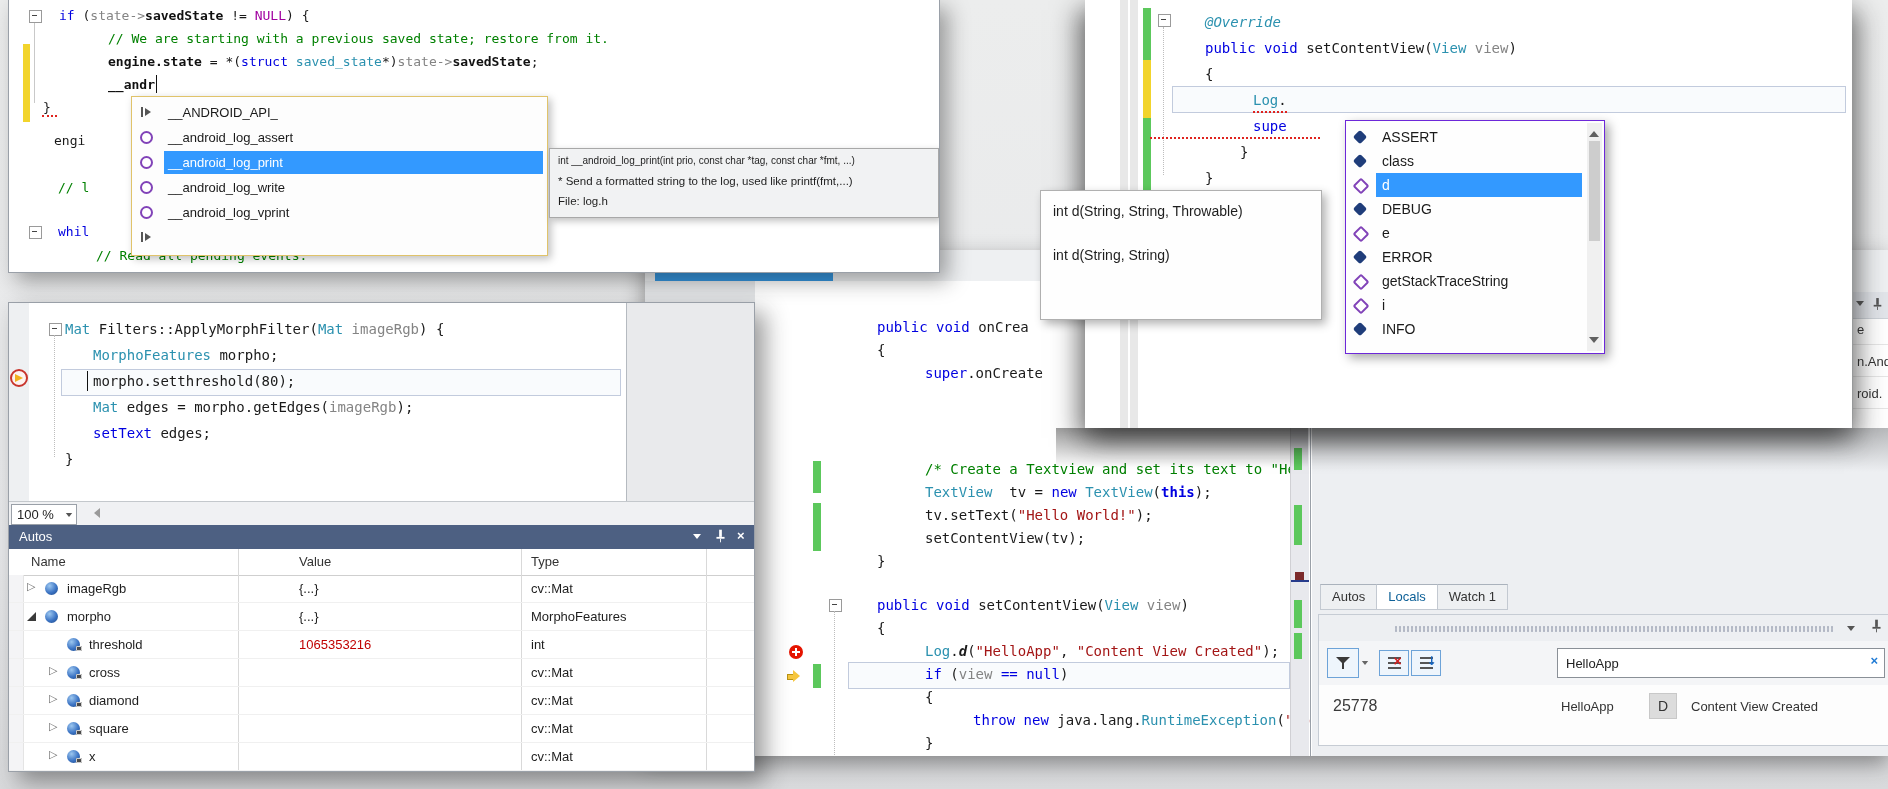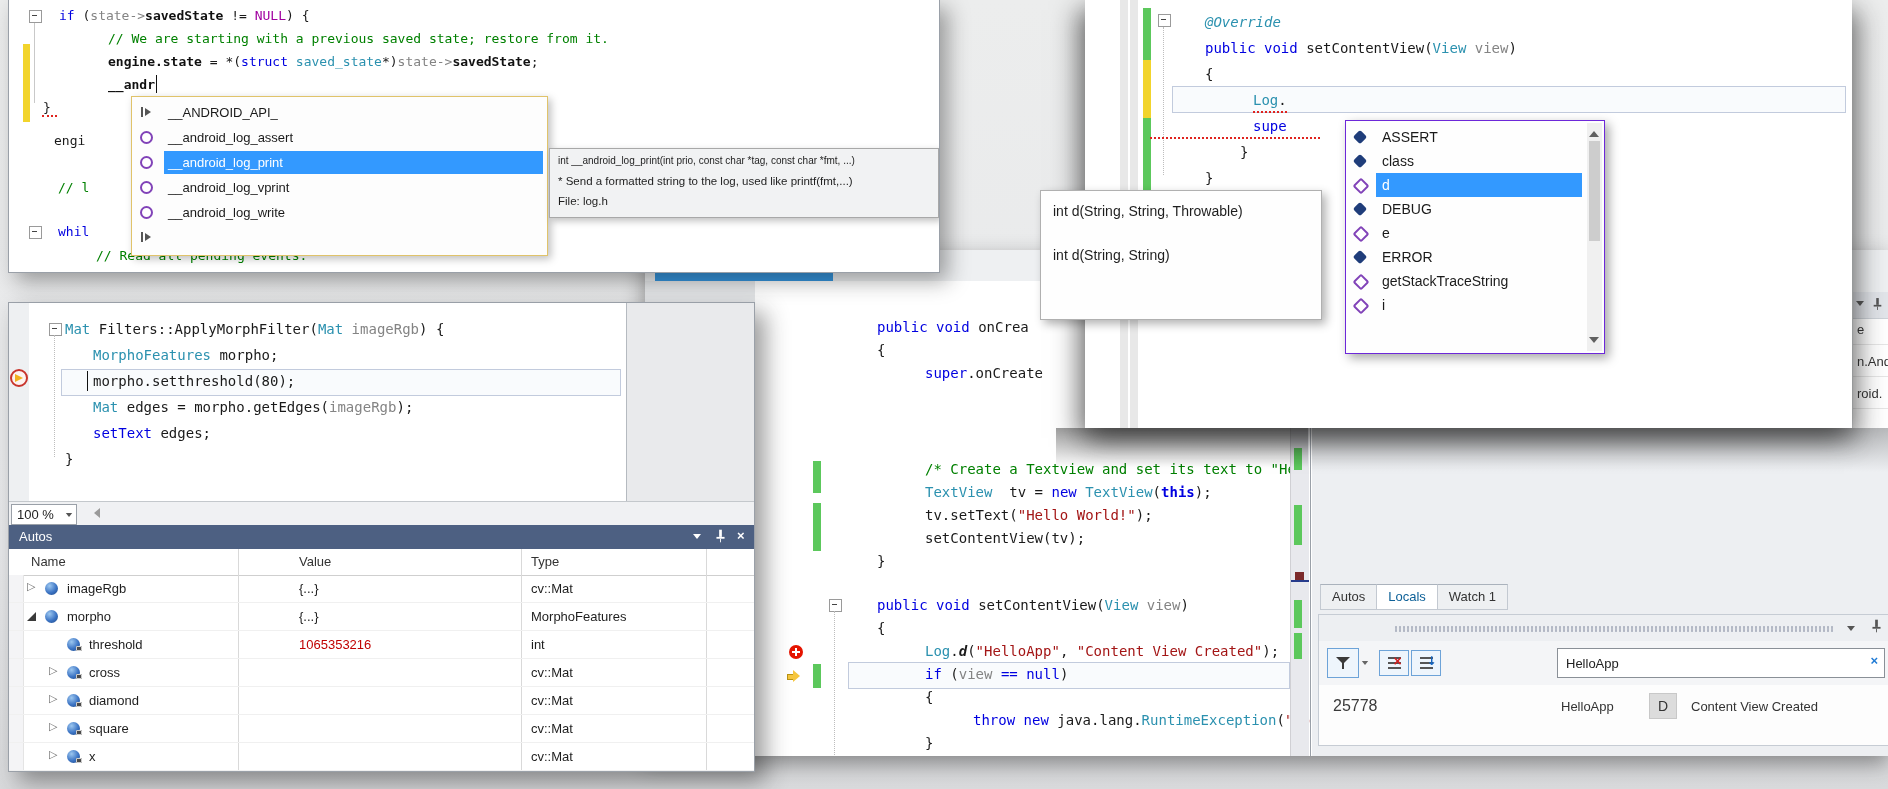--- a/index.html
+++ b/index.html
@@ -328,27 +328,27 @@
           </div>
           <div class="dda-row sel">
             <span class="ic-func"></span>
             <span class="dda-wrap">
               <span>__android_log_print</span>
             </span>
           </div>
           <div class="dda-row">
             <span class="ic-func"></span>
             <span class="dda-wrap">
-              <span>__android_log_vprint</span>
+              <span>__android_log_write</span>
             </span>
           </div>
           <div class="dda-row">
             <span class="ic-func"></span>
             <span class="dda-wrap">
-              <span>__android_log_write</span>
+              <span>__android_log_vprint</span>
             </span>
           </div>
           <div class="dda-row">
             <span class="ic-macro"></span>
           </div>
         </div>
     </div>
 
     <div style="position:absolute;left:540px;top:148px;width:388px;height:68px;background:#f1f2f3;border:1px solid #a8a8a8;box-shadow:3px 3px 7px rgba(0,0,0,.25);">
       <div style="position:absolute;left:8px;top:6px;font-size:10px;color:#1e1e1e;white-space:nowrap;">int __android_log_print(int prio, const char *tag, const char *fmt, ...)</div>
@@ -419,20 +419,26 @@
             <span class="ddb-wrap">
               <span>getStackTraceString</span>
             </span>
           </div>
           <div class="ddb-row">
             <span class="cube-method"></span>
             <span class="ddb-wrap">
               <span>i</span>
             </span>
           </div>
+          <div class="ddb-row">
+            <span class="cube-field"></span>
+            <span class="ddb-wrap">
+              <span>INFO</span>
+            </span>
+          </div>
         </div>
       <div class="ddb-scroll">
         <span class="sarr-u" style="position:absolute;left:2px;top:3px;"></span>
         <div class="ddb-thumb" style="top:18px;height:100px;"></div>
         <span class="sarr-d" style="position:absolute;left:2px;bottom:3px;"></span>
       </div>
     </div>
   </div>
 
   <div style="position:absolute;left:1040px;top:190px;width:280px;height:128px;background:#fefefe;border:1px solid #b0b0b0;box-shadow:4px 4px 9px rgba(0,0,0,.3);z-index:40;">

